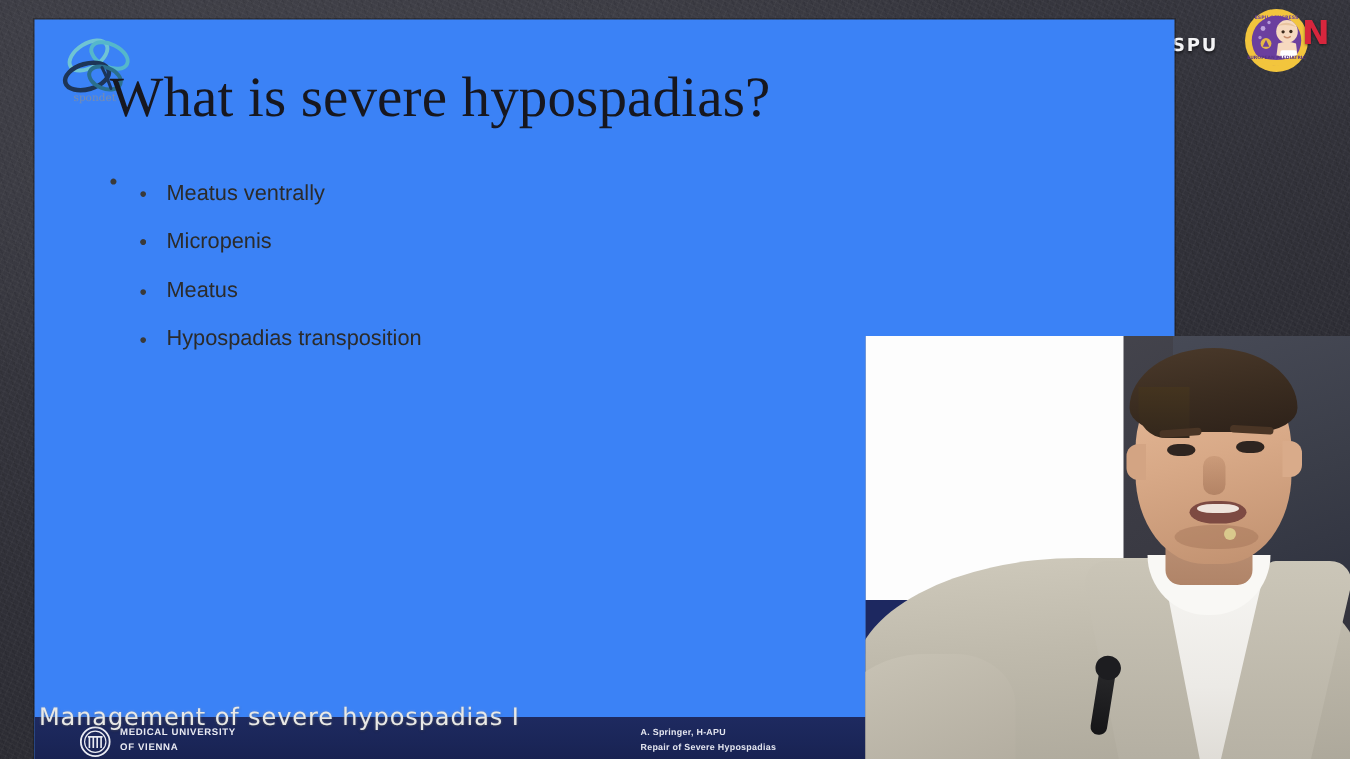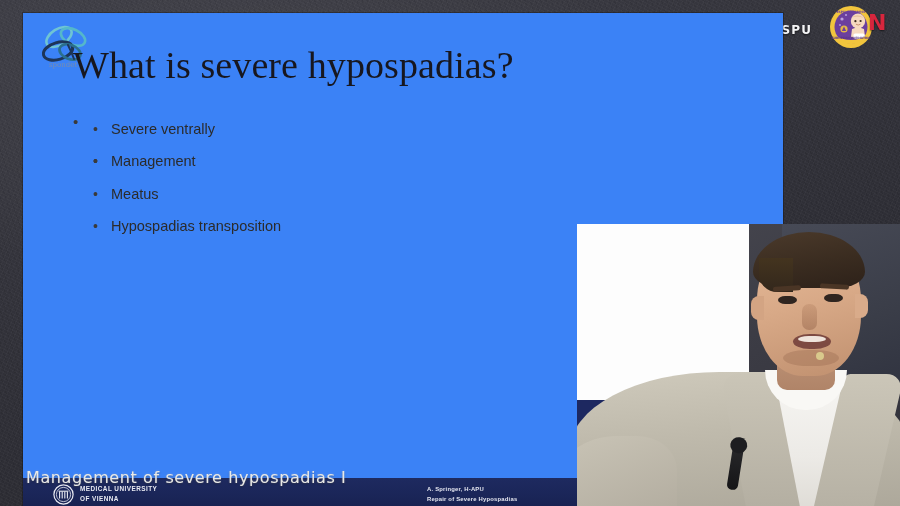--- a/index.html
+++ b/index.html
@@ -377,28 +377,28 @@
 
     <h1 class="slide-title">What is severe hypospadias?</h1>
 
     <div class="bullets">
       <div class="bullet-l1">
         <span class="dot">•</span>
       </div>
       <div class="sub-list">
         <div class="bullet-l2">
           <span class="dot">•</span>
-          <span>Severe ventrally</span>
+          <span>Meatus ventrally</span>
         </div>
         <div class="bullet-l2">
           <span class="dot">•</span>
         </div>
         <div class="bullet-l2">
           <span class="dot">•</span>
-          <span>Management</span>
+          <span>Micropenis</span>
         </div>
         <div class="bullet-l2">
           <span class="dot">•</span>
           <span>Meatus</span>
         </div>
         <div class="bullet-l2">
           <span class="dot">•</span>
           <span>Hypospadias transposition</span>
         </div>
       </div>

